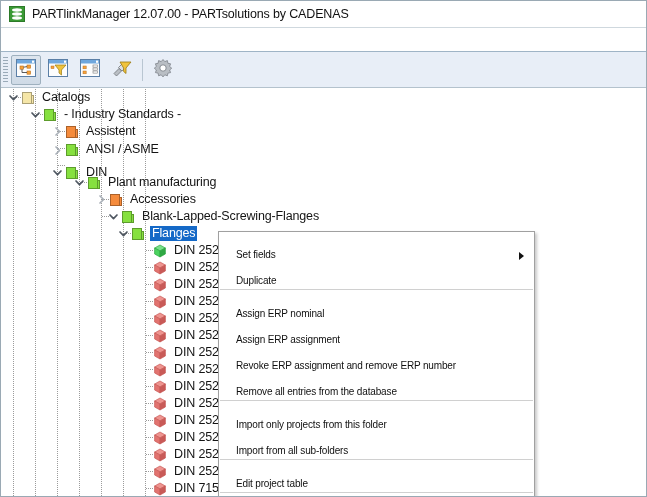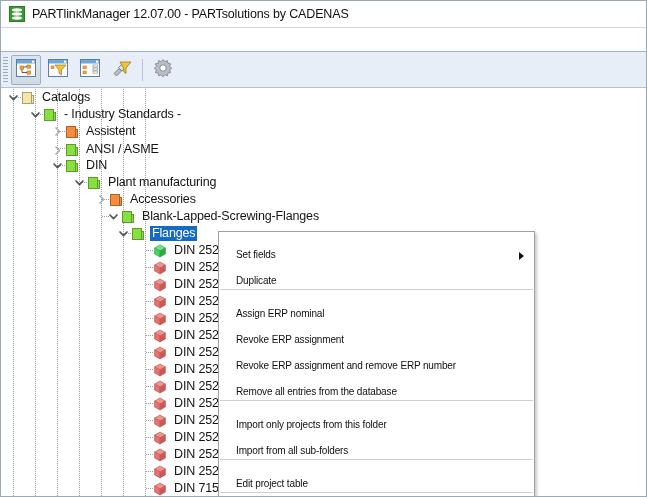--- a/index.html
+++ b/index.html
@@ -400,21 +400,21 @@
             </svg>
           </span>
           <span class="tree-icon">
             <span class="folder">
               <span class="tab" style="background:#86e03f"></span>
               <span class="body" style="background:#86e03f"></span>
             </span>
           </span>
           <span class="tree-label">ANSI / ASME</span>
         </div>
-        <div class="tree-row" style="top: 68px; padding-left: 50px;">
+        <div class="tree-row" style="top: 75px; padding-left: 50px;">
           <span class="expander">
             <svg width="13" height="13" viewBox="0 0 13 13">
               <path d="M3 5 L6.5 8.6 L10 5" fill="none" stroke="#4f5761" stroke-width="1.7" stroke-linecap="round" stroke-linejoin="round"></path>
             </svg>
           </span>
           <span class="tree-icon">
             <span class="folder">
               <span class="tab" style="background:#86e03f"></span>
               <span class="body" style="background:#86e03f"></span>
             </span>
@@ -651,21 +651,21 @@
         <span class="ctx-arrow"></span>
       </div>
       <div class="ctx-item">
         <span>Duplicate</span>
       </div>
       <div class="ctx-sep"></div>
       <div class="ctx-item">
         <span>Assign ERP nominal</span>
       </div>
       <div class="ctx-item">
-        <span>Revoke ERP assignment</span>
+        <span>Assign ERP assignment</span>
       </div>
       <div class="ctx-item">
         <span>Revoke ERP assignment and remove ERP number</span>
       </div>
       <div class="ctx-item">
         <span>Remove all entries from the database</span>
       </div>
       <div class="ctx-sep"></div>
       <div class="ctx-item">
         <span>Import only projects from this folder</span>

